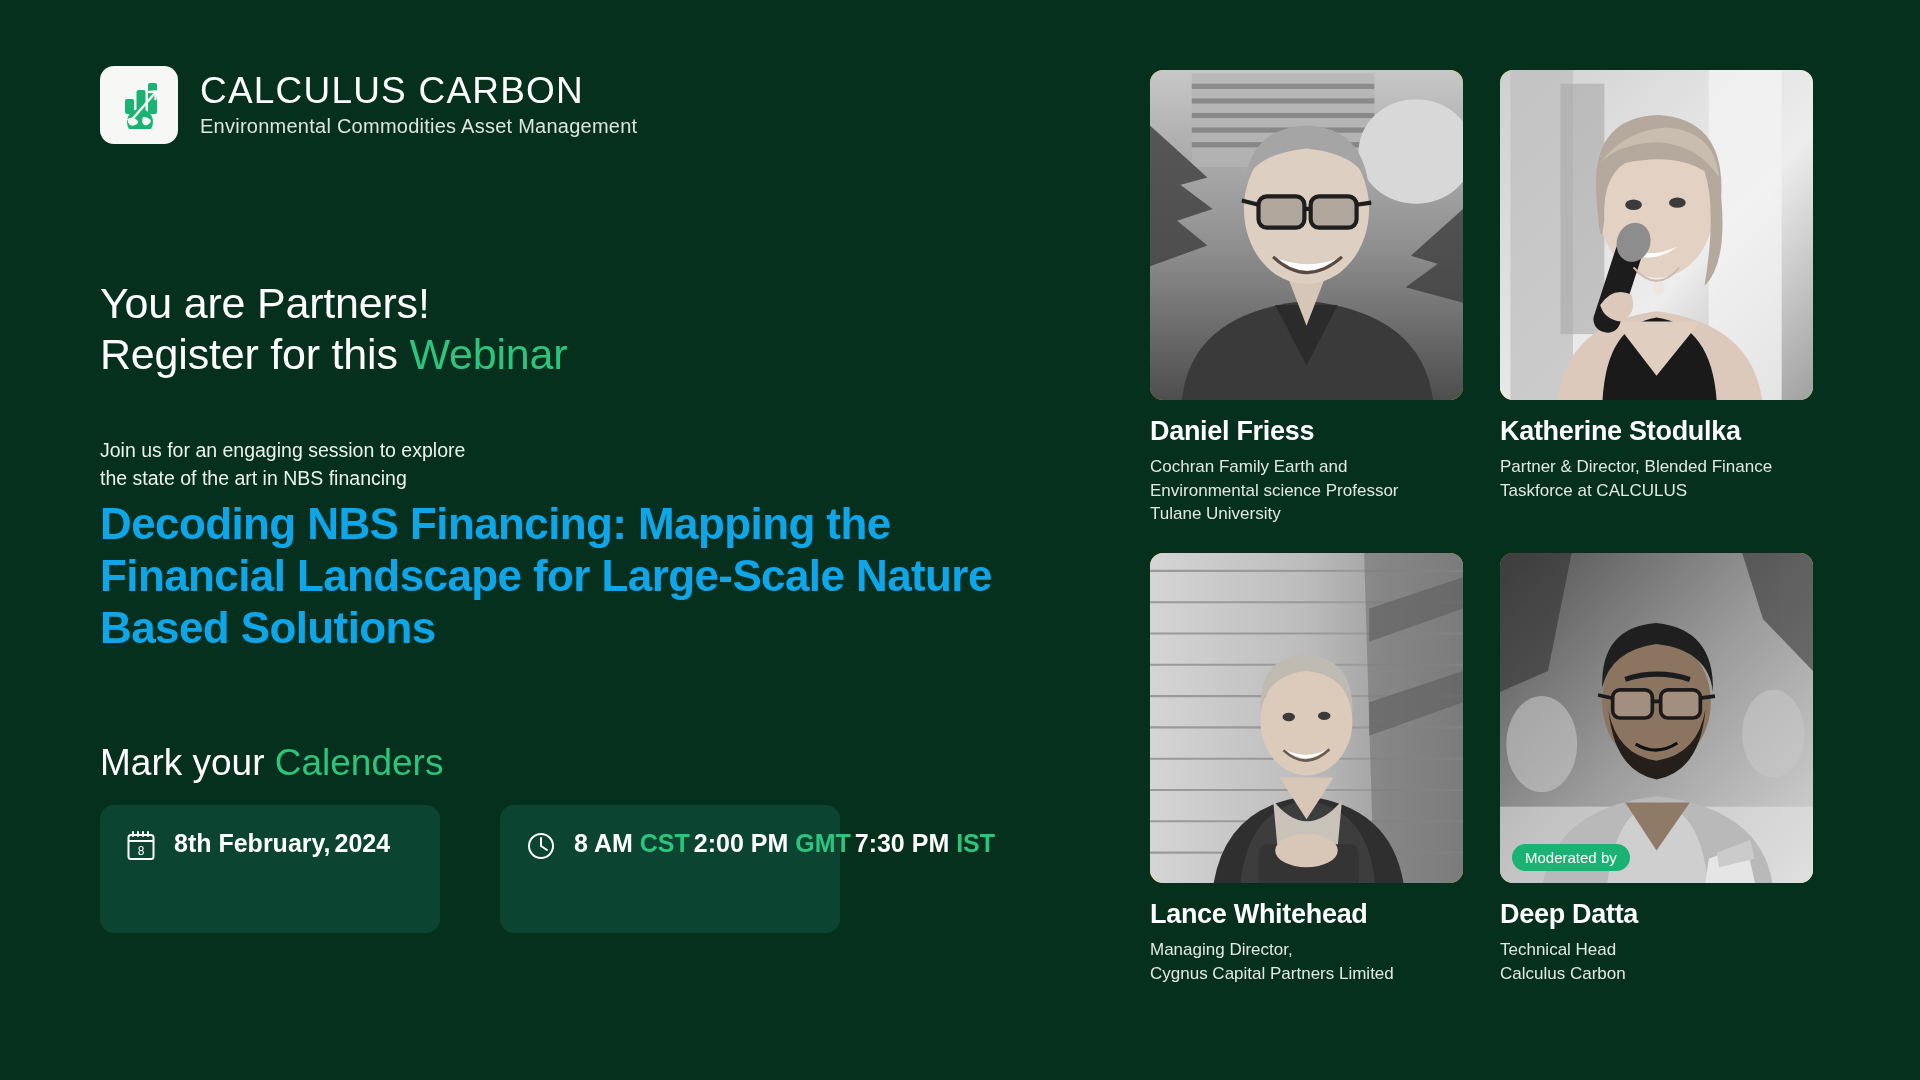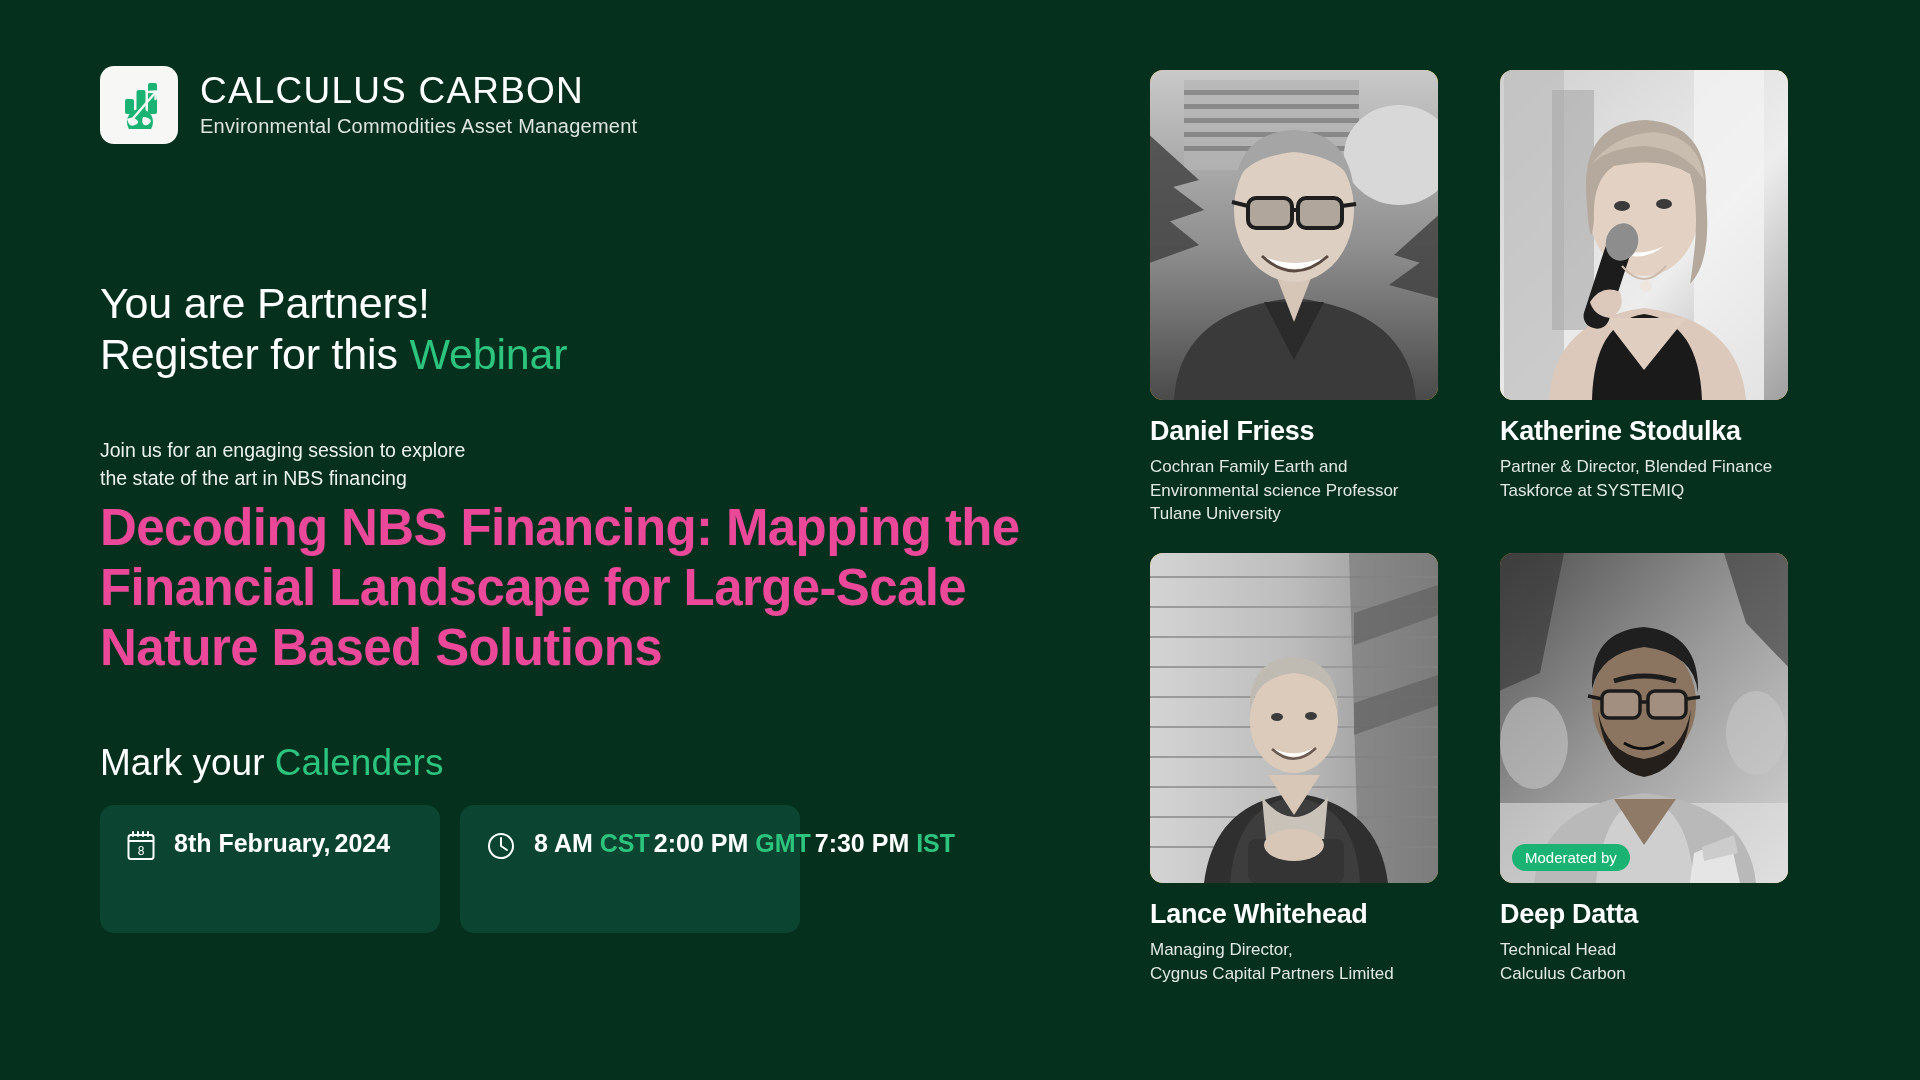--- a/index.html
+++ b/index.html
@@ -42,46 +42,46 @@
   }
   .accent { color:#2dc47e; }
 
   
   .intro { position:absolute; left:0; top:437px; }
   .intro-line { font-size:19.5px; line-height:1.42; color:#eef2ef; font-weight:400; white-space:nowrap; }
 
   
   .headline {
     position:absolute; left:0; top:498px; width:920px;
-    font-size:51px; font-weight:700; line-height:1.18; color:#ec4899;
+    font-size:44px; font-weight:700; line-height:1.18; color:#0ea5e9;
     letter-spacing:-0.6px;
   }
 
   
   .mark { position:absolute; left:0; top:742px; font-size:37px; font-weight:400; white-space:nowrap; }
 
   
   .cards { position:absolute; left:0; top:805px; display:flex; gap:20px; }
   .card {
     background:#0b4430; border-radius:14px; padding:22px 26px;
     display:flex; align-items:flex-start; gap:18px;
   }
   .card-date { width:340px; min-height:128px; }
-  .card-time { width:340px; min-height:128px; }
+  .card-time { width:340px; min-height:128px;margin-left:40px; }
   .card-icon { flex:0 0 auto; margin-top:3px; }
   .card-body { display:flex; flex-direction:row; gap:4px; }
   .card-line { font-size:25px; font-weight:700; line-height:1.32; color:#ffffff; white-space:nowrap; }
   .tz { color:#2dc47e; }
 
   
   .speakers {
     position:absolute; left:1150px; top:70px;
     display:grid; grid-template-columns:300px 310px; gap:28px 50px;
   }
-  .speaker { width:288px; }
+  .speaker { width:313px; }
   .photo-wrap {
     position:relative; width:100%; height:330px; border-radius:13px; overflow:hidden;
     background:#eab308;
   }
   .photo-wrap svg { display:block; width:100%; height:100%; }
   .badge {
     position:absolute; left:12px; bottom:12px;
     background:#1bb373; color:#ffffff; border-radius:16px;
     padding:5px 13px; font-size:15px; font-weight:400; white-space:nowrap;
   }
@@ -249,21 +249,21 @@
           <ellipse cx="128" cy="172" rx="16" ry="19" transform="rotate(18 128 172)" fill="#8d8d8d"></ellipse>
         </g>
         <path d="M96 232 Q108 214 126 222 Q132 240 116 248 Q100 246 96 232 Z" fill="#dcc9bb"></path>
         <circle cx="152" cy="216" r="6" fill="#efe7df"></circle>
         <path d="M128 196 Q150 222 172 196" fill="none" stroke="#cdbcae" stroke-width="2"></path>
       </svg>
     </div>
     <div class="sp-name">Katherine Stodulka</div>
     <div class="sp-role">
       <div>Partner &amp; Director, Blended Finance</div>
-      <div>Taskforce at SYSTEMIQ</div>
+      <div>Taskforce at CALCULUS</div>
     </div>
   </div>
 
   <div class="speaker">
     <div class="photo-wrap">
       <svg viewBox="0 0 300 330" preserveAspectRatio="xMidYMid slice">
         <defs>
           <linearGradient id="bg3" x1="0" y1="0" x2="1" y2="0">
             <stop offset="0%" stop-color="#d5d5d5"></stop>
               <stop offset="50%" stop-color="#bcbcbc"></stop>

